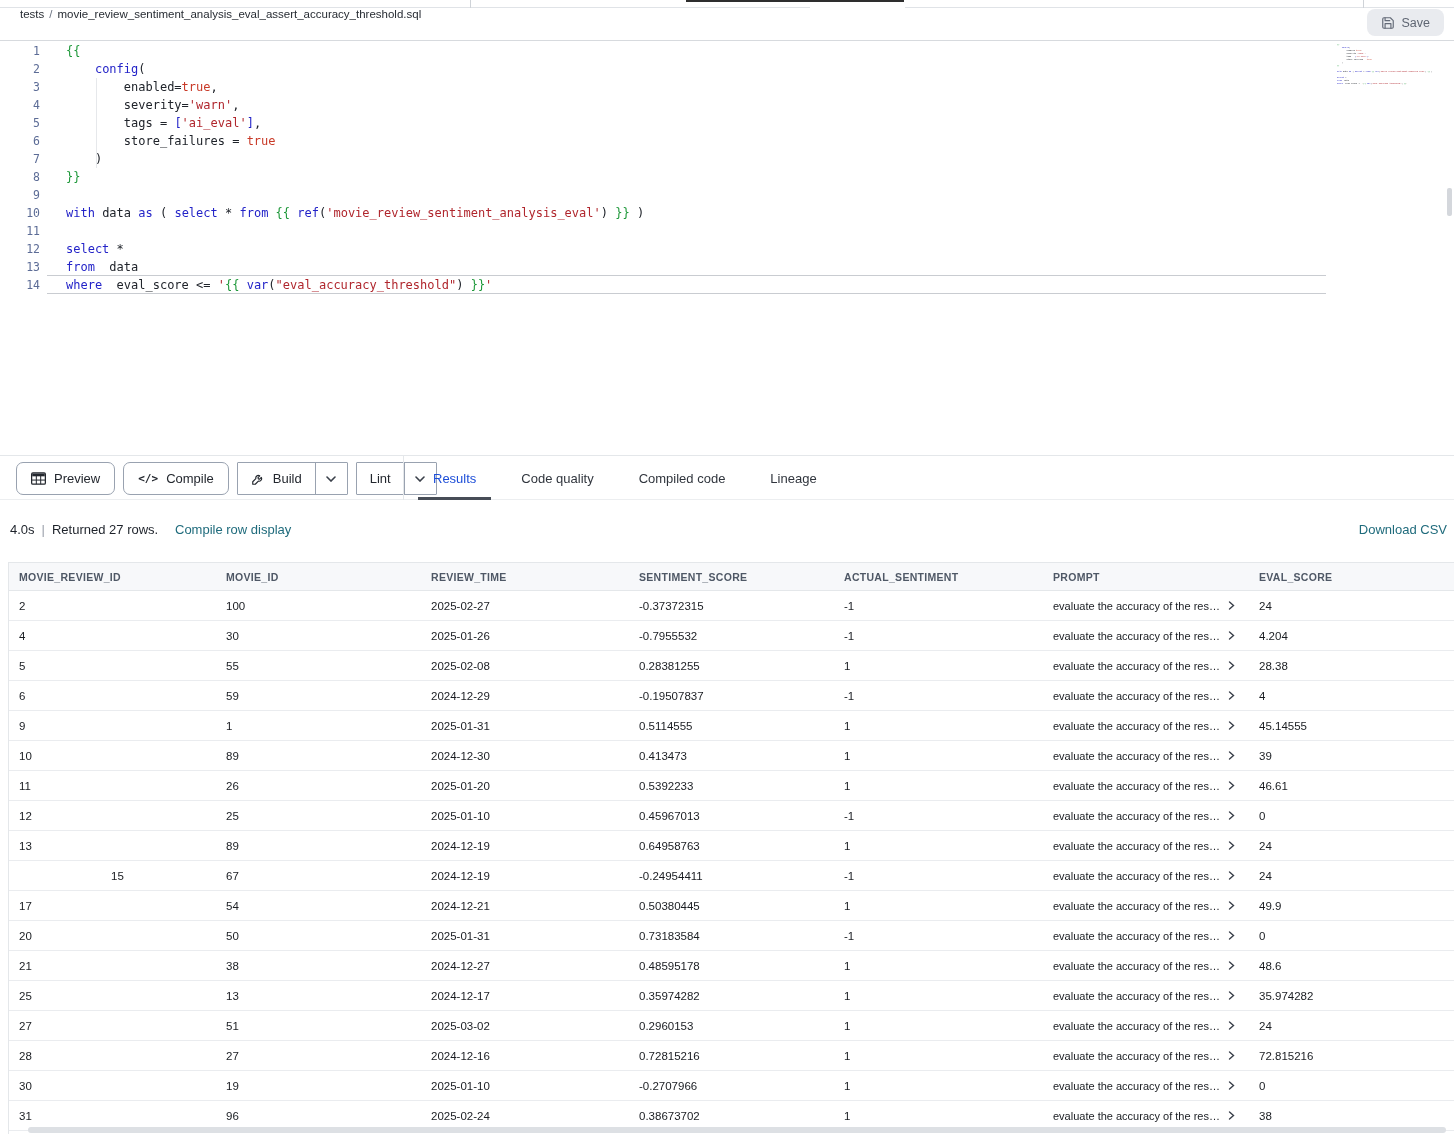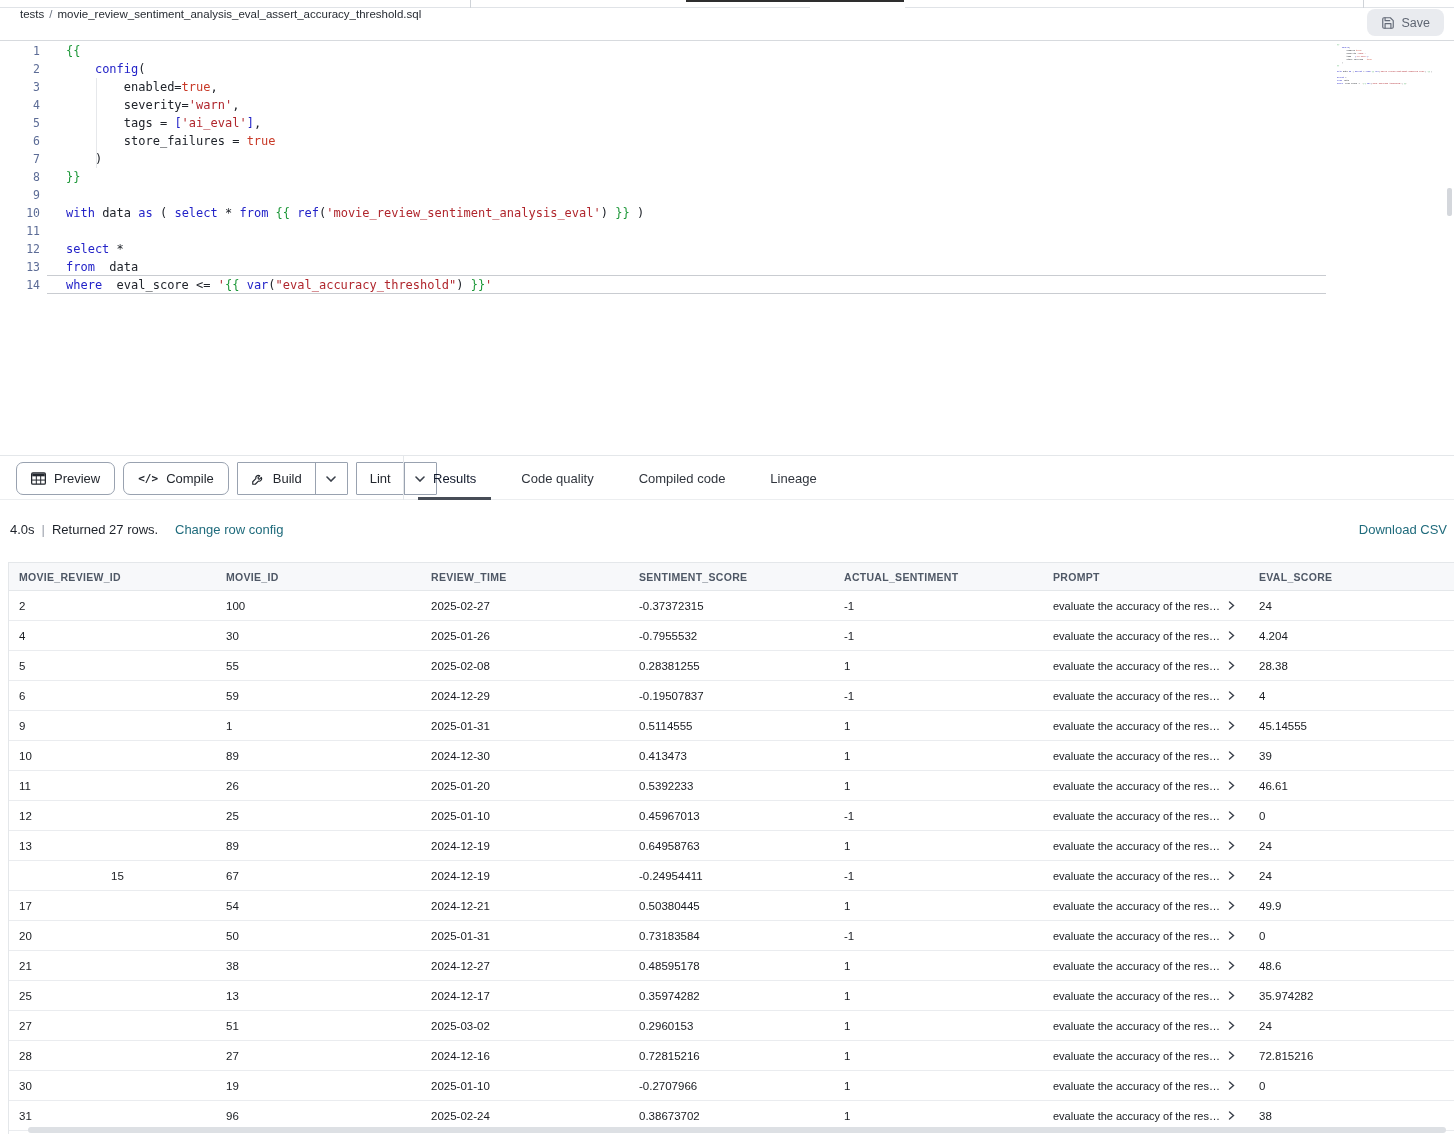--- a/index.html
+++ b/index.html
@@ -49,21 +49,21 @@
     font-size:13px; color:#23272e; font-family:"Liberation Sans",sans-serif; cursor:pointer; }
   .split { display:flex; height:33px; border:1px solid #99a2b0; border-radius:1px; overflow:hidden; background:#fff; }
   .split .main { display:flex; align-items:center; gap:8px; padding:0 13px; font-size:13px; color:#23272e; cursor:pointer; }
   .split .caret { display:flex; align-items:center; justify-content:center; width:32px;
     border-left:1px solid #99a2b0; cursor:pointer; }
   .code-glyph { font:bold 11px "DejaVu Sans Mono", monospace; color:#23272e; }
   .tb-sep { position:absolute; left:403px; top:0; width:1px; height:44px; background:#e4e7ea; }
   .tabs { position:absolute; left:403px; top:0; height:44px; display:flex; }
   .tab { position:relative; height:44px; display:flex; align-items:center; padding:0 15px;
     margin-left:15px; font-size:13px; color:#30353d; cursor:pointer; }
-  .tab.active { color:#0f172a; }
+  .tab.active { color:#1d4ed8; }
   .tab.active::after { content:""; position:absolute; left:0; right:0; bottom:0; height:3px; background:#474d57; }
 
   
   .statusbar { position:absolute; top:500px; left:0; width:1454px; height:62px; background:#fff; }
   .status-text { position:absolute; left:10px; top:22px; font-size:13px; color:#1d222a; }
   .status-text .bar { color:#9aa0aa; margin:0 7px; }
   .link { font-size:13px; color:#1f6b7c; cursor:pointer; text-decoration:none; }
   .change-link { position:absolute; left:175px; top:22px; }
   .download-link { position:absolute; right:7px; top:22px; }
 
@@ -181,21 +181,21 @@
       <div class="tab">Code quality</div>
       <div class="tab">Compiled code</div>
       <div class="tab">Lineage</div>
     </div>
 </div>
 
 <div class="statusbar">
   <div class="status-text">
     <span>4.0s</span><span class="bar">|</span><span>Returned 27 rows.</span>
   </div>
-  <a class="link change-link">Change row config</a>
+  <a class="link change-link">Compile row display</a>
   <a class="link download-link">Download CSV</a>
 </div>
 
 <div class="rtable">
   <div class="thead">
       <div class="hcell" style="width: 207px;">MOVIE_REVIEW_ID</div>
       <div class="hcell" style="width: 205px;">MOVIE_ID</div>
       <div class="hcell" style="width: 208px;">REVIEW_TIME</div>
       <div class="hcell" style="width: 205px;">SENTIMENT_SCORE</div>
       <div class="hcell" style="width: 209px;">ACTUAL_SENTIMENT</div>

